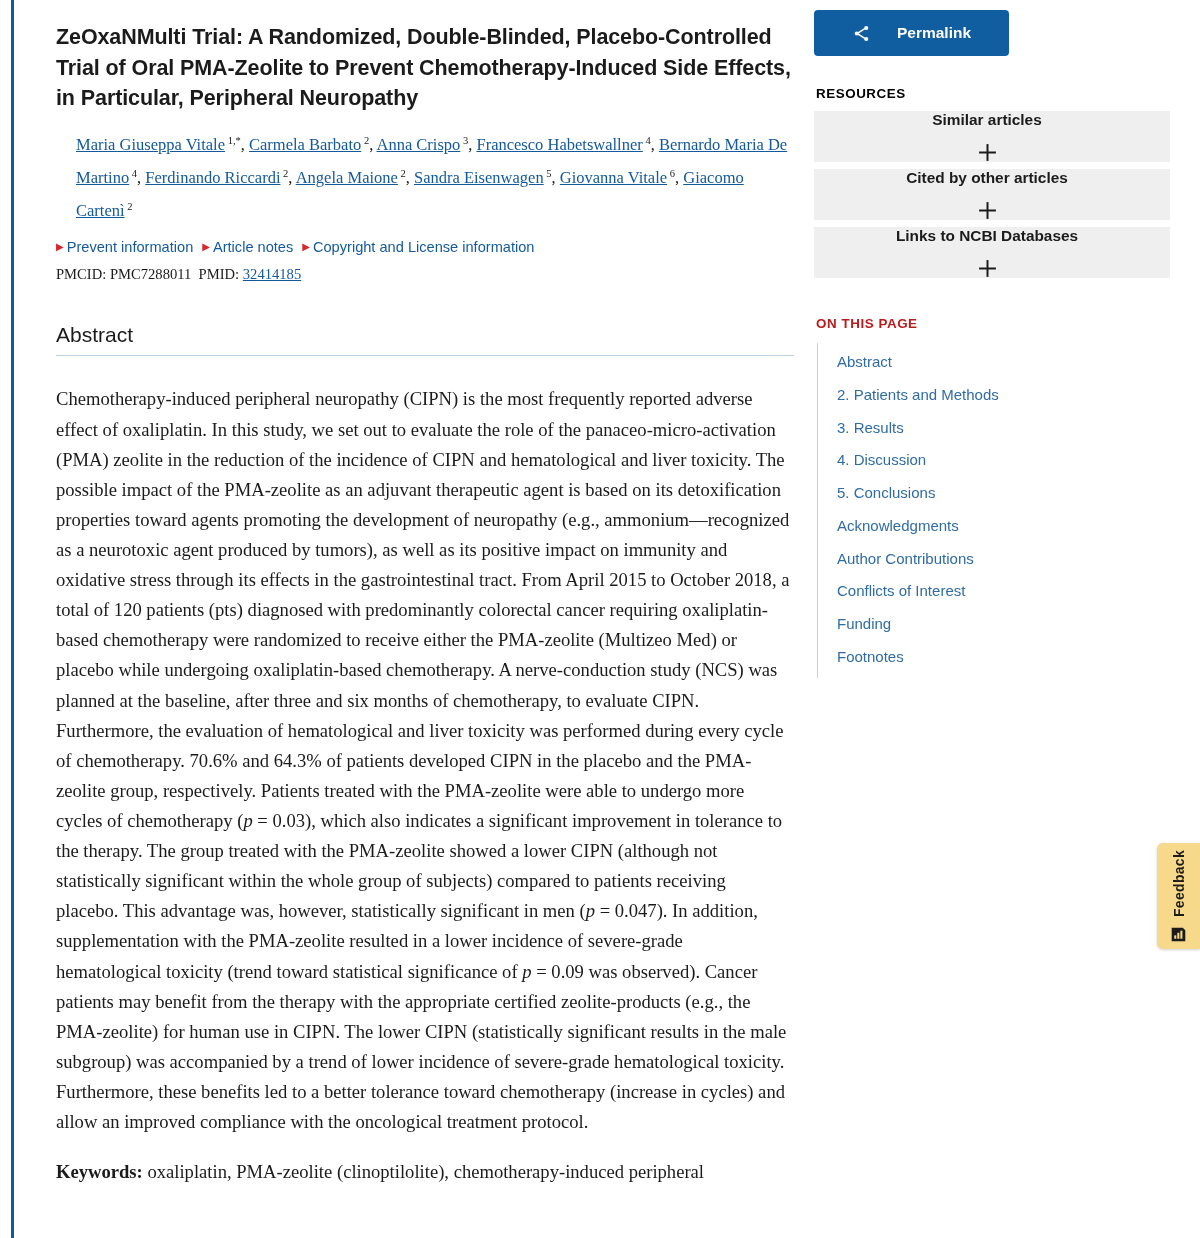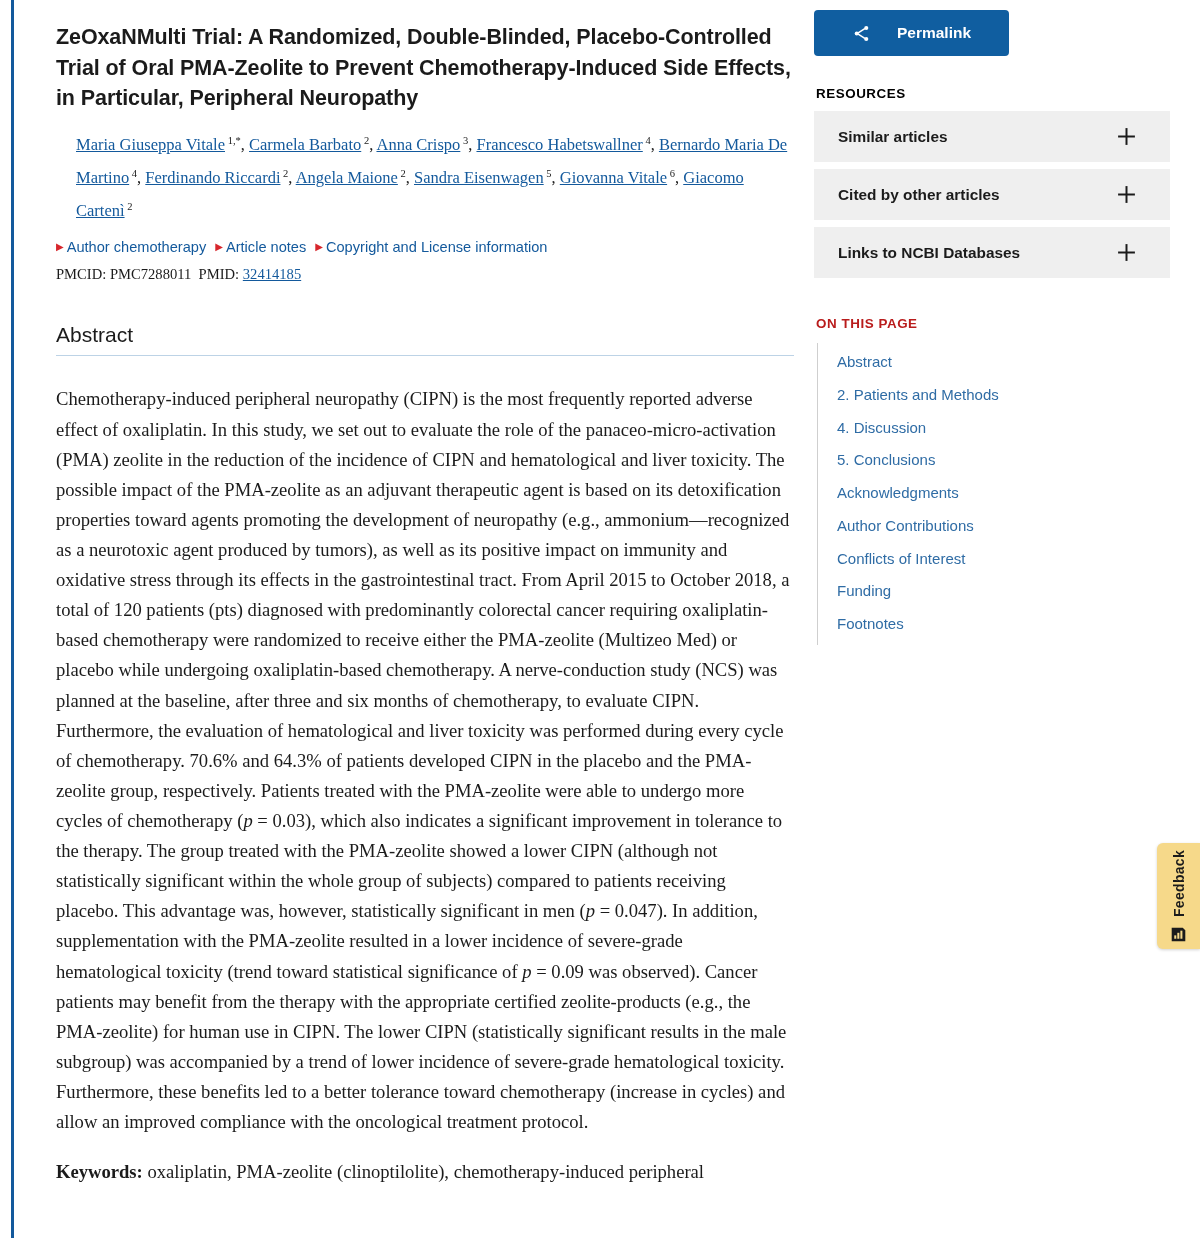--- a/index.html
+++ b/index.html
@@ -171,20 +171,21 @@
     background: #efefef;
     height: 51px;
     width: 356px;
     margin-bottom: 7px;
     display: flex;
     align-items: center;
     justify-content: space-between;
     padding: 0 34px 0 24px;
     box-sizing: border-box;
     cursor: pointer;
+    flex-direction: column;
   }
   .accordion-label {
     font-family: "Liberation Sans", sans-serif;
     font-size: 15.4px;
     font-weight: bold;
     color: #1b1b1b;
   }
   .plus-icon { display: inline-flex; }
 
   .onthispage-head {
@@ -246,21 +247,21 @@
 <div class="left-rail"></div>
 
 <div class="page">
 
   <div class="article-col">
 
     <h1 class="article-title">ZeOxaNMulti Trial: A Randomized, Double-Blinded, Placebo-Controlled Trial of Oral PMA-Zeolite to Prevent Chemotherapy-Induced Side Effects, in Particular, Peripheral Neuropathy</h1>
 
     <div class="authors" id="author-list"><a href="#">Maria Giuseppa Vitale</a><sup> 1,*</sup>, <a href="#">Carmela Barbato</a><sup> 2</sup>, <a href="#">Anna Crispo</a><sup> 3</sup>, <a href="#">Francesco Habetswallner</a><sup> 4</sup>, <a href="#">Bernardo Maria De Martino</a><sup> 4</sup>, <a href="#">Ferdinando Riccardi</a><sup> 2</sup>, <a href="#">Angela Maione</a><sup> 2</sup>, <a href="#">Sandra Eisenwagen</a><sup> 5</sup>, <a href="#">Giovanna Vitale</a><sup> 6</sup>, <a href="#">Giacomo Cartenì</a><sup> 2</sup></div>
 
-    <div class="meta-links" id="meta-links"><span class="mlink"><span class="tri">▶</span><span>Author chemotherapy</span></span><span class="mlink"><span class="tri">▶</span><span>Article notes</span></span><span class="mlink"><span class="tri">▶</span><span>Copyright and License information</span></span></div>
+    <div class="meta-links" id="meta-links"><span class="mlink"><span class="tri">▶</span><span>Prevent information</span></span><span class="mlink"><span class="tri">▶</span><span>Article notes</span></span><span class="mlink"><span class="tri">▶</span><span>Copyright and License information</span></span></div>
 
     <div class="ids">
       <span>PMCID:</span>
       <span>PMC7288011</span>&nbsp;
       <span>PMID:</span>
       <a href="#">32414185</a>
     </div>
 
     <h2 class="section-head">Abstract</h2>
 
@@ -318,20 +319,21 @@
             </svg>
           </span>
         </div>
       </div>
 
     <div class="onthispage-head">ON THIS PAGE</div>
 
     <nav class="toc" id="toc-list">
         <a href="#">Abstract</a>
         <a href="#">2. Patients and Methods</a>
+        <a href="#">3. Results</a>
         <a href="#">4. Discussion</a>
         <a href="#">5. Conclusions</a>
         <a href="#">Acknowledgments</a>
         <a href="#">Author Contributions</a>
         <a href="#">Conflicts of Interest</a>
         <a href="#">Funding</a>
         <a href="#">Footnotes</a>
       </nav>
   </div>
 </div>

